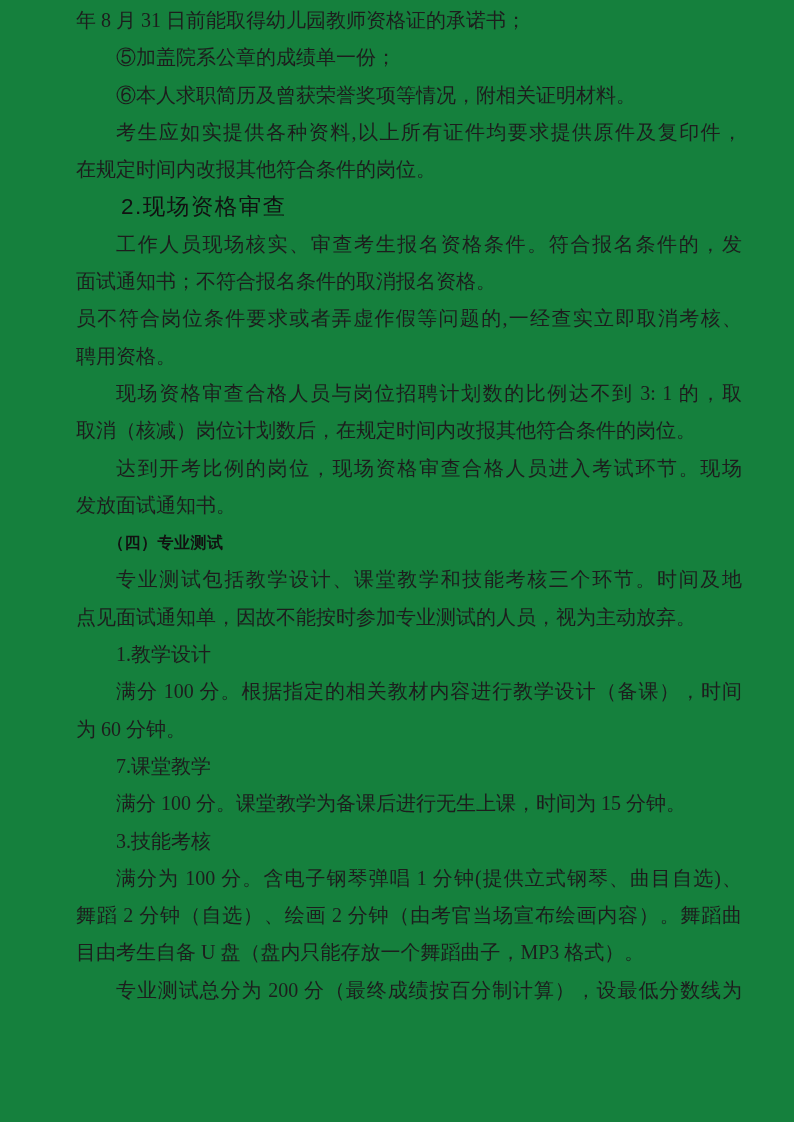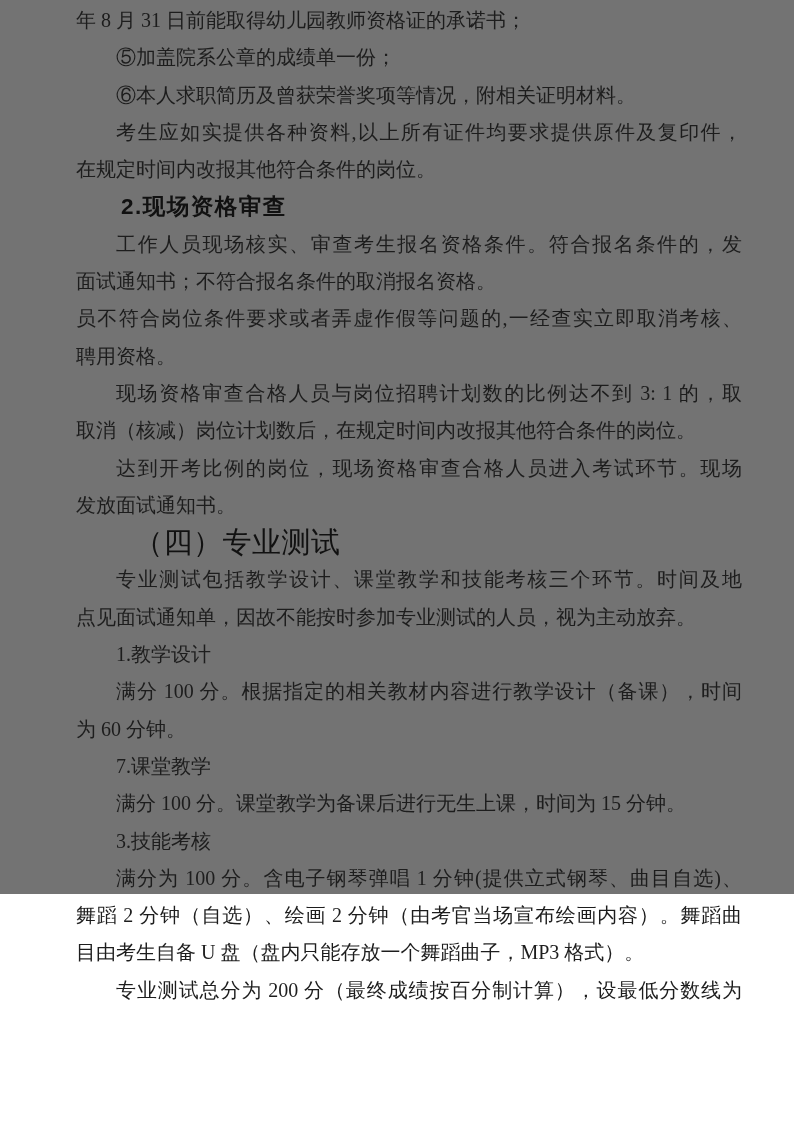--- a/index.html
+++ b/index.html
@@ -4,23 +4,23 @@
 <style>
   * { margin: 0; padding: 0; box-sizing: border-box; }
   html, body {
     width: 794px;
     height: 1122px;
     background: #ffffff;
     overflow: hidden;
   }
   .page {
     width: 794px;
-    height: 894px;
+    height: 1122px;
     padding: 2px 52px 0 76px;
-    background: #737373;
+    background: #15803d;
     font-family: "Liberation Serif", "DejaVu Serif", serif;
     color: #1d1d1d;
   }
   .line {
     font-size: 20px;
     line-height: 37.3px;
     height: 37.3px;
     white-space: nowrap;
     overflow: hidden;
     text-align: left;
@@ -29,29 +29,29 @@
   .line.j {
     white-space: normal;
     text-align: justify;
     text-align-last: justify;
   }
   
   .line.i { text-indent: 2em; }
   
   .line.h1 {
     font-family: "Liberation Sans", "DejaVu Sans", sans-serif;
-    font-weight: bold;
+    font-weight: normal;
     font-size: 22.5px;
     letter-spacing: 1.5px;
     color: #111111;
   }
   .line.h2 {
     font-family: "Liberation Sans", "DejaVu Sans", sans-serif;
-    font-weight: normal;
-    font-size: 29px;
+    font-weight: bold;
+    font-size: 16px;
     letter-spacing: 0.5px;
     color: #111111;
   }
 </style>
 </head>
 <body>
 
 <div class="page">
   <div id="doc-lines">
       <div class="line">年 8 月 31 日前能取得幼儿园教师资格证的承诺书；</div>

